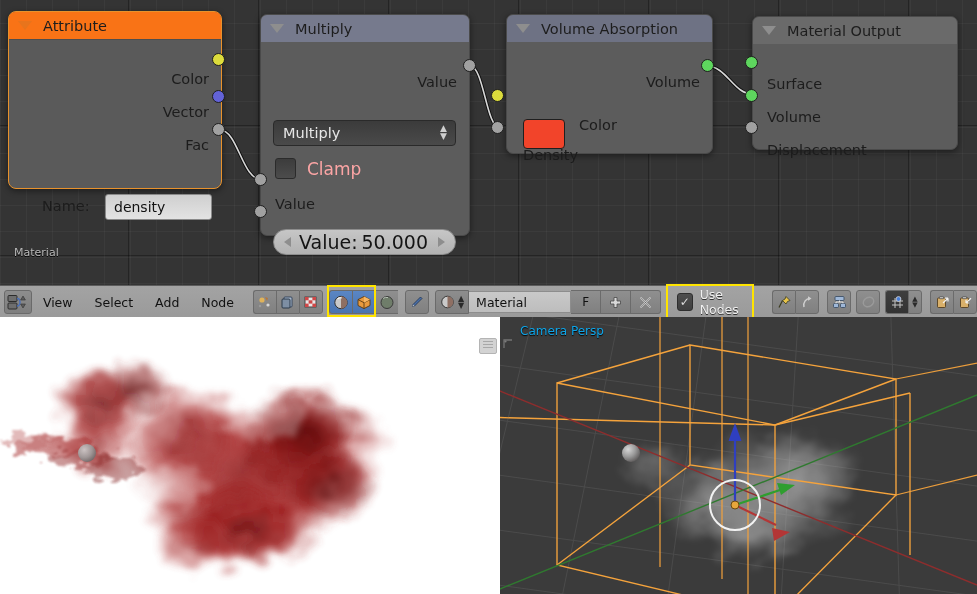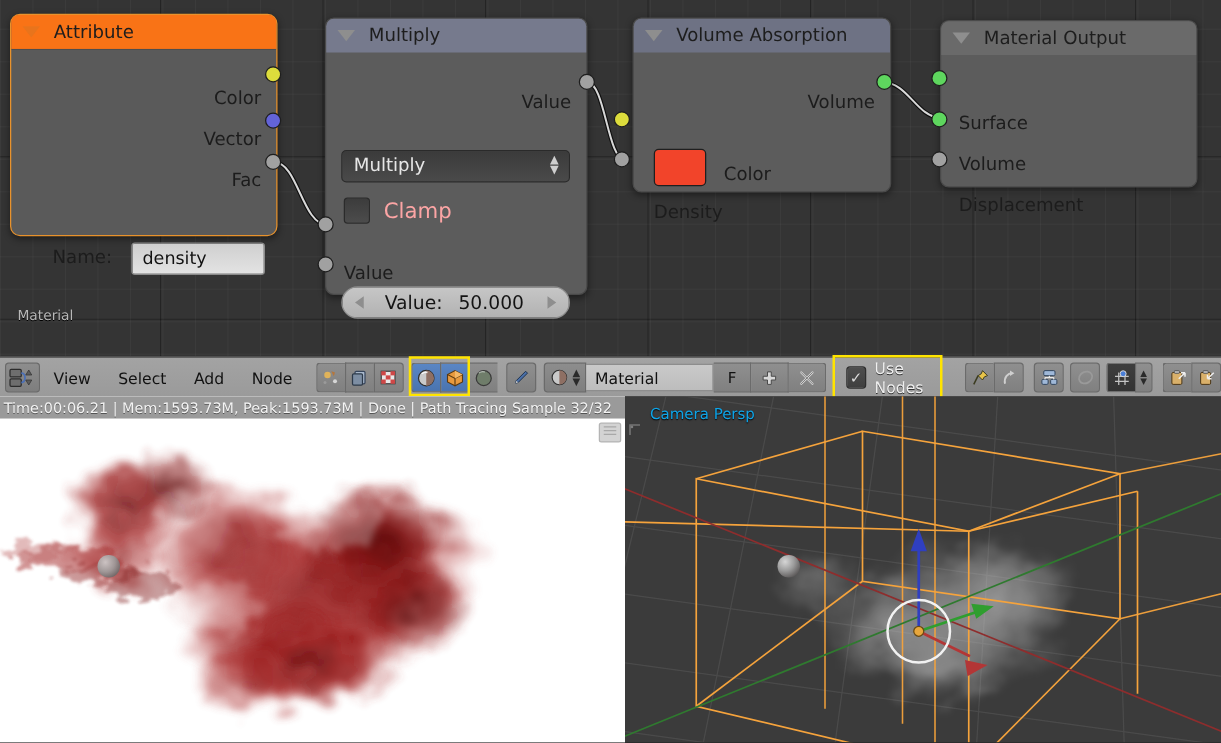--- a/index.html
+++ b/index.html
@@ -57,21 +57,21 @@
   #node-multiply .hdr{background:#767a8d;}
   
   #node-volabs{left:506px;top:14px;width:205px;height:138px;background:#5c5c5c;border:1px solid #4a4a4a;}
   #node-volabs .hdr{background:#6e7284;}
   
   #node-output{left:752px;top:16px;width:204px;height:132px;background:#5c5c5c;border:1px solid #4a4a4a;}
   #node-output .hdr{background:#6a6a6a;}
 
   .row{position:absolute;height:20px;line-height:20px;font-size:14.5px;color:#1c1c1c;}
   .row.out{right:12px;text-align:right;}
-  .row.in{left:14px;text-align:left;margin-top:15px;}
+  .row.in{left:14px;text-align:left;}
 
   .sock{
     position:absolute;width:13px;height:13px;border-radius:50%;
     border:1.2px solid #1e1e1e;box-sizing:border-box;
   }
   .sock.yellow{background:#dcdc3c;}
   .sock.blue{background:#6363d8;}
   .sock.grey{background:#a1a1a1;}
   .sock.green{background:#5ed65e;}
 
@@ -98,21 +98,21 @@
     width:19px;height:19px;border-radius:3px;
     background:linear-gradient(to bottom,#3c3c3c,#4c4c4c);border:1px solid #2b2b2b;
   }
   .checkrow .lab{margin-left:11px;font-size:17px;color:#fca5a5;}
 
   .valueslider{
     position:absolute;left:12px;top:187px;width:183px;height:26px;
     background:linear-gradient(to bottom,#c6c6c6,#b2b2b2);
     border:1px solid #8d8d8d;border-radius:13px;
     display:flex;align-items:center;justify-content:space-between;
-    padding:0 10px;box-sizing:border-box;color:#141414;font-size:15px;text-align:center;
+    padding:0 10px;box-sizing:border-box;color:#141414;font-size:19px;text-align:center;
   }
   .valueslider .tri-l,.valueslider .tri-r{width:0;height:0;border-top:5px solid transparent;border-bottom:5px solid transparent;}
   .valueslider .tri-l{border-right:7px solid #8e8e8e;}
   .valueslider .tri-r{border-left:7px solid #8e8e8e;}
   .valueslider .vlab{flex:0 0 auto;margin-left:4px;}
   .valueslider .vnum{flex:0 0 auto;margin-right:6px;}
 
   .colorswatch{
     position:absolute;left:16px;top:77px;width:40px;height:28px;
     background:#f2442a;border:1.4px solid #1f1f1f;border-radius:4px;
@@ -466,21 +466,20 @@
         <svg width="15" height="14" viewBox="0 0 15 14">
           <rect x="2.5" y="3" width="8" height="9.5" rx="1" fill="#d9b06a" stroke="#4a3516" stroke-width=".8"></rect>
           <rect x="4.5" y="1.5" width="4" height="2.2" rx=".6" fill="#b8b8b8" stroke="#4a4a4a" stroke-width=".6"></rect>
           <path d="M13 3.2 L8 8 M8 8 H11.2 M8 8 V4.8" stroke="#efefef" stroke-width="1.2" fill="none"></path>
         </svg>
       </div>
     </div>
   </div>
 
   <div id="render-pane">
-    <div id="render-status">Time:00:06.21 | Mem:1593.73M, Peak:1593.73M | Done | Path Tracing Sample 32/32</div>
     <div id="render-canvas">
       <svg width="500" height="259" viewBox="0 0 500 259">
         <defs>
           <filter id="smk" x="-30%" y="-30%" width="160%" height="160%">
             <feTurbulence type="fractalNoise" baseFrequency="0.022 0.03" numOctaves="5" seed="7" result="t"></feTurbulence>
             <feDisplacementMap in="SourceGraphic" in2="t" scale="46" xChannelSelector="R" yChannelSelector="G"></feDisplacementMap>
             <feGaussianBlur stdDeviation="2.4"></feGaussianBlur>
           </filter>
           <filter id="smk2" x="-40%" y="-40%" width="180%" height="180%">
             <feTurbulence type="fractalNoise" baseFrequency="0.05 0.06" numOctaves="4" seed="21" result="t2"></feTurbulence>

